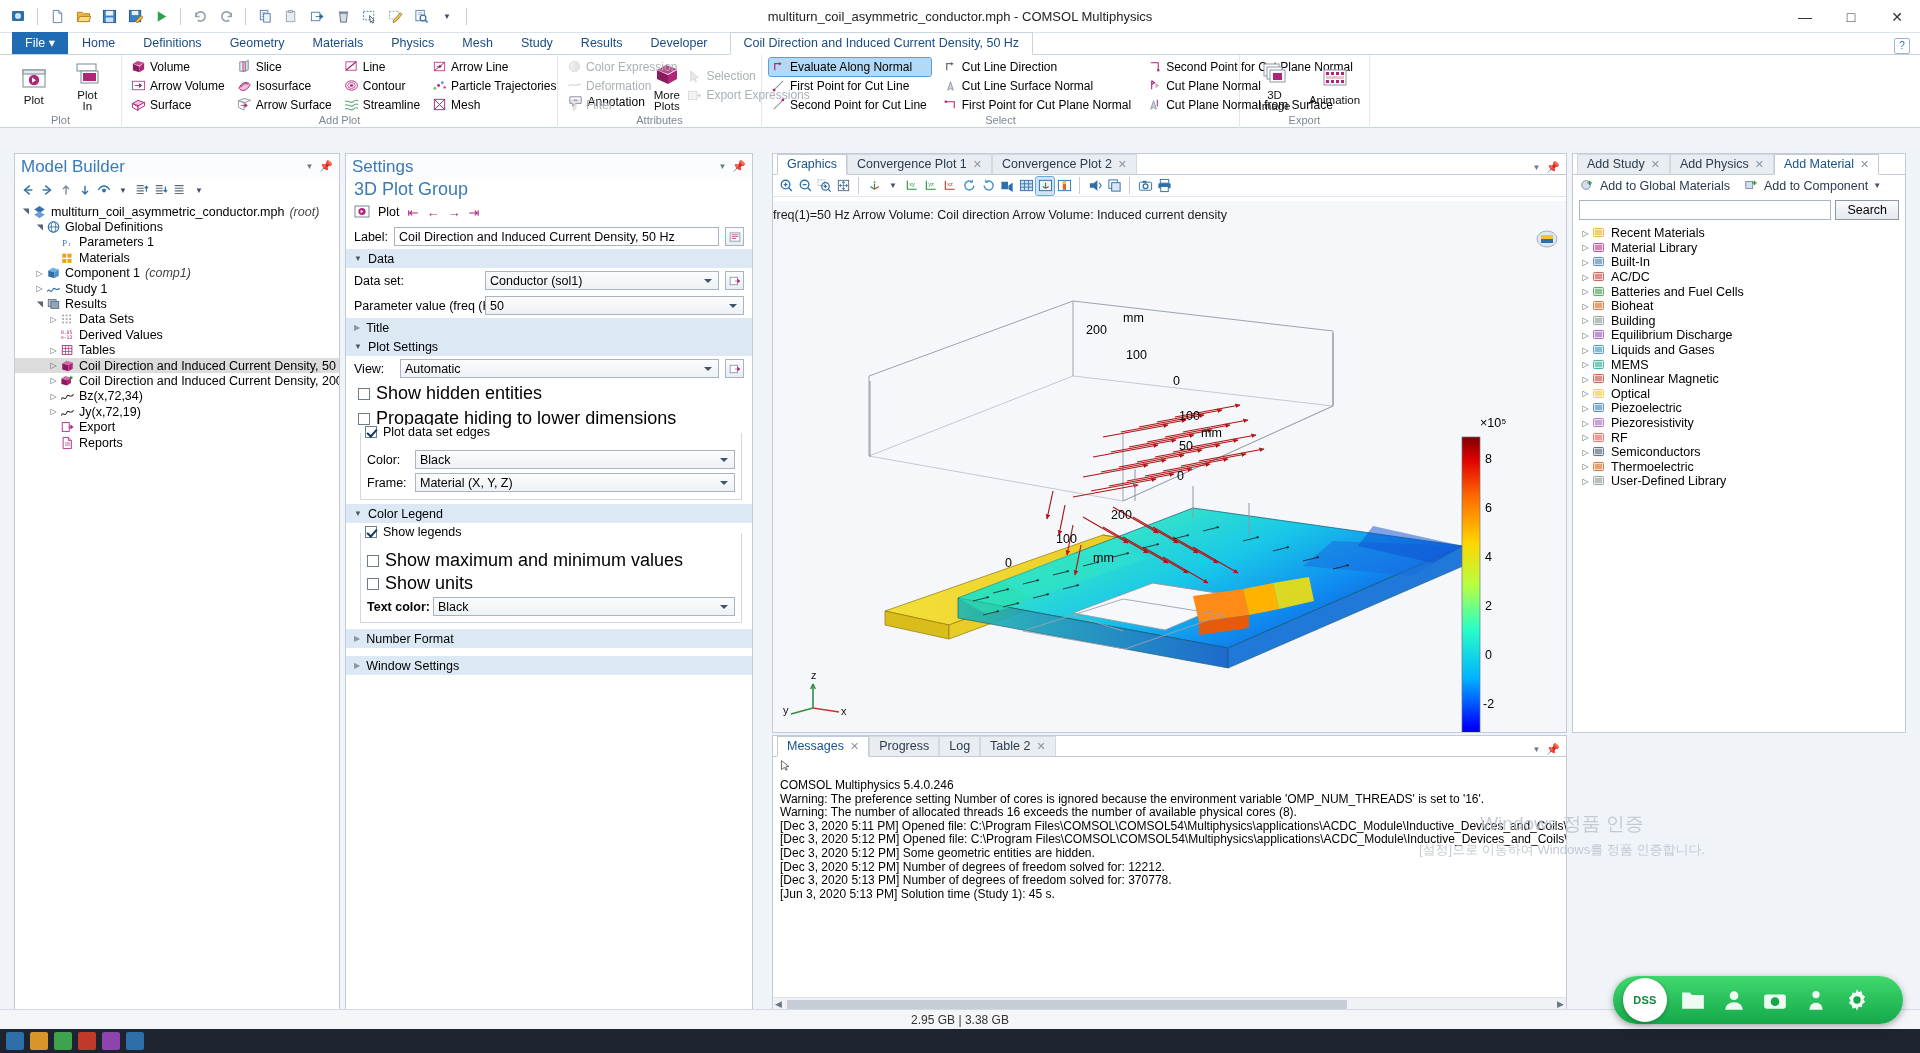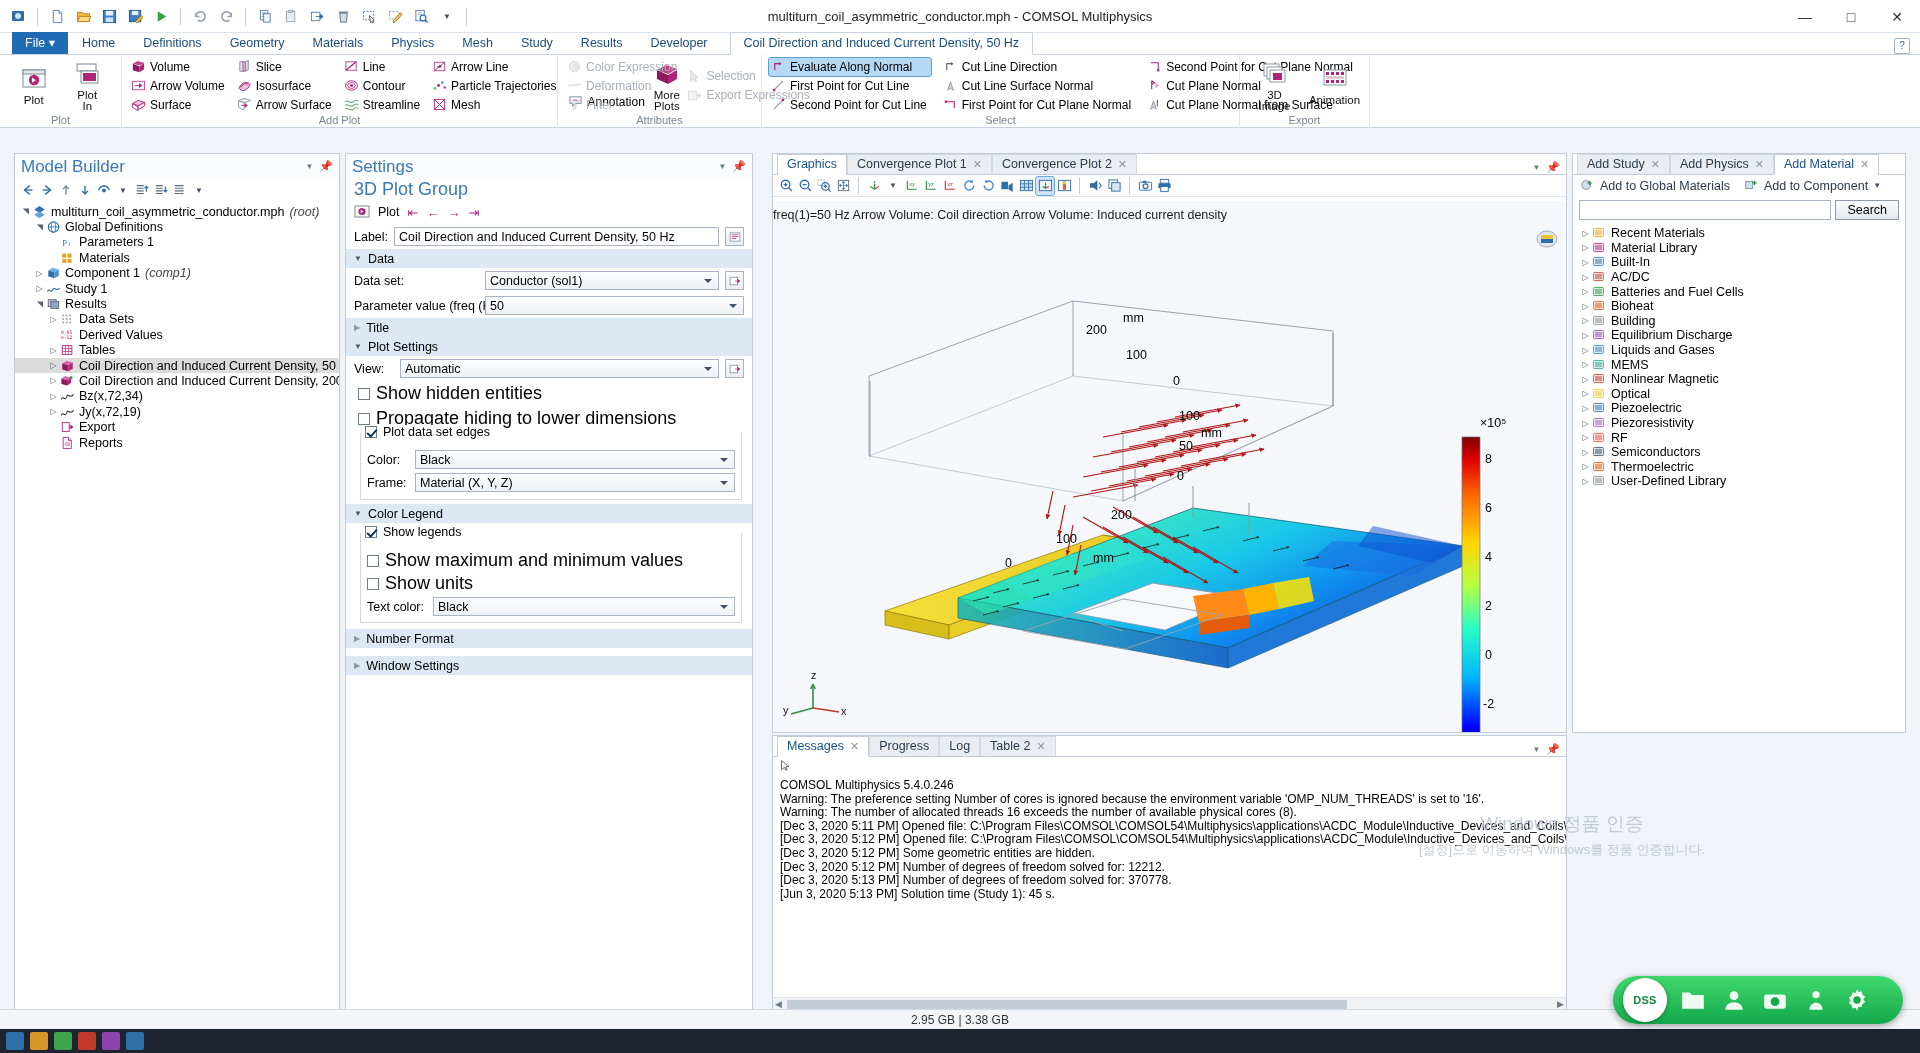--- a/index.html
+++ b/index.html
@@ -910,21 +910,21 @@
       </div>
       <div class="cbrow" style="padding:1px 2px;">
         <span class="cb"></span>
         <span>Show maximum and minimum values</span>
       </div>
       <div class="cbrow" style="padding:1px 2px;">
         <span class="cb"></span>
         <span>Show units</span>
       </div>
       <div class="srow" style="padding:2px 2px;">
-        <span class="slabel" style="width:60px;">Text color:</span>
+        <span class="slabel" style="width:60px;font-weight:bold;">Text color:</span>
         <span class="scombo">Black</span>
       </div>
     </div>
 
     <div class="sec-hdr" style="margin-top:6px;">
       <span class="tri" style="color:#8b97a4;">▶</span>
       <span>Number Format</span>
     </div>
     <div class="sec-hdr" style="margin-top:8px;">
       <span class="tri" style="color:#8b97a4;">▶</span>

